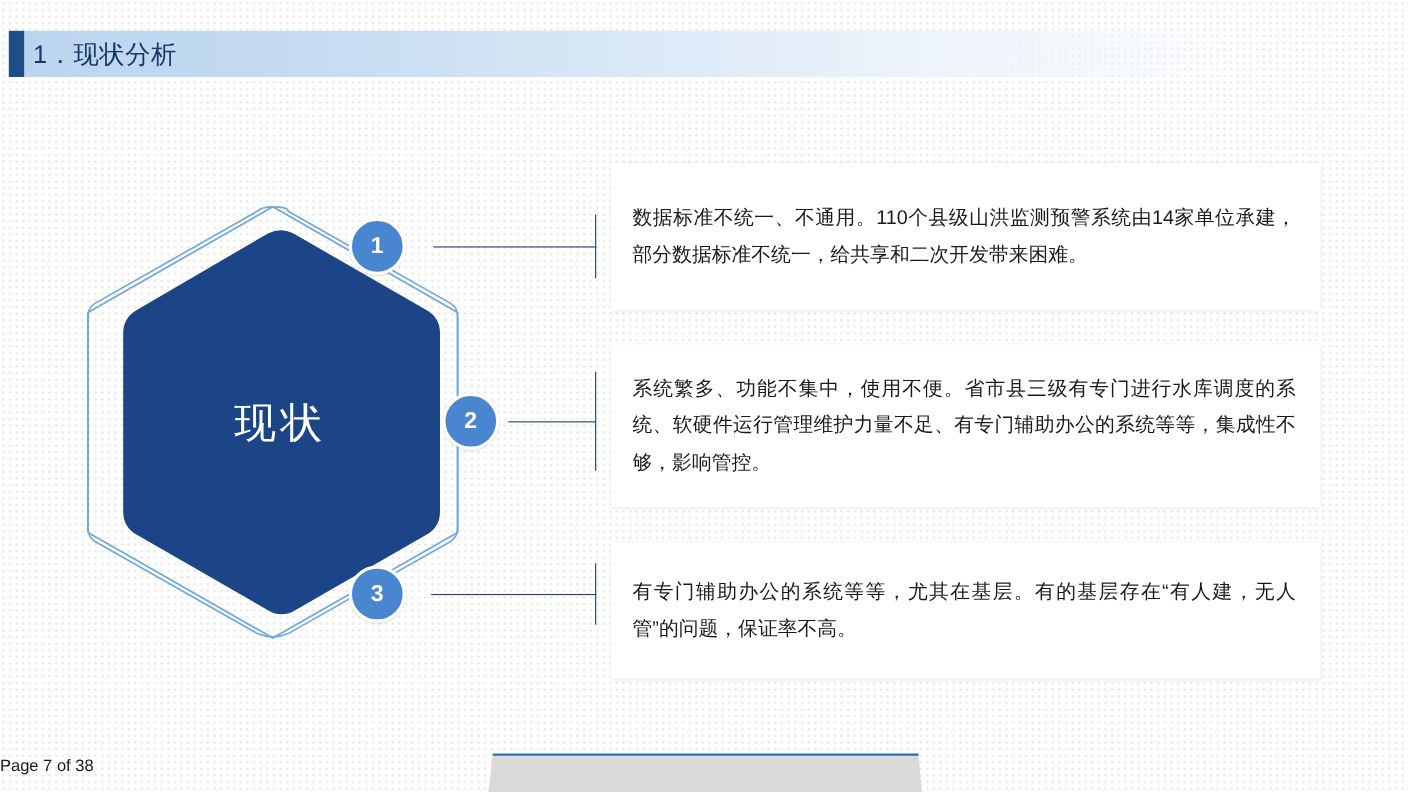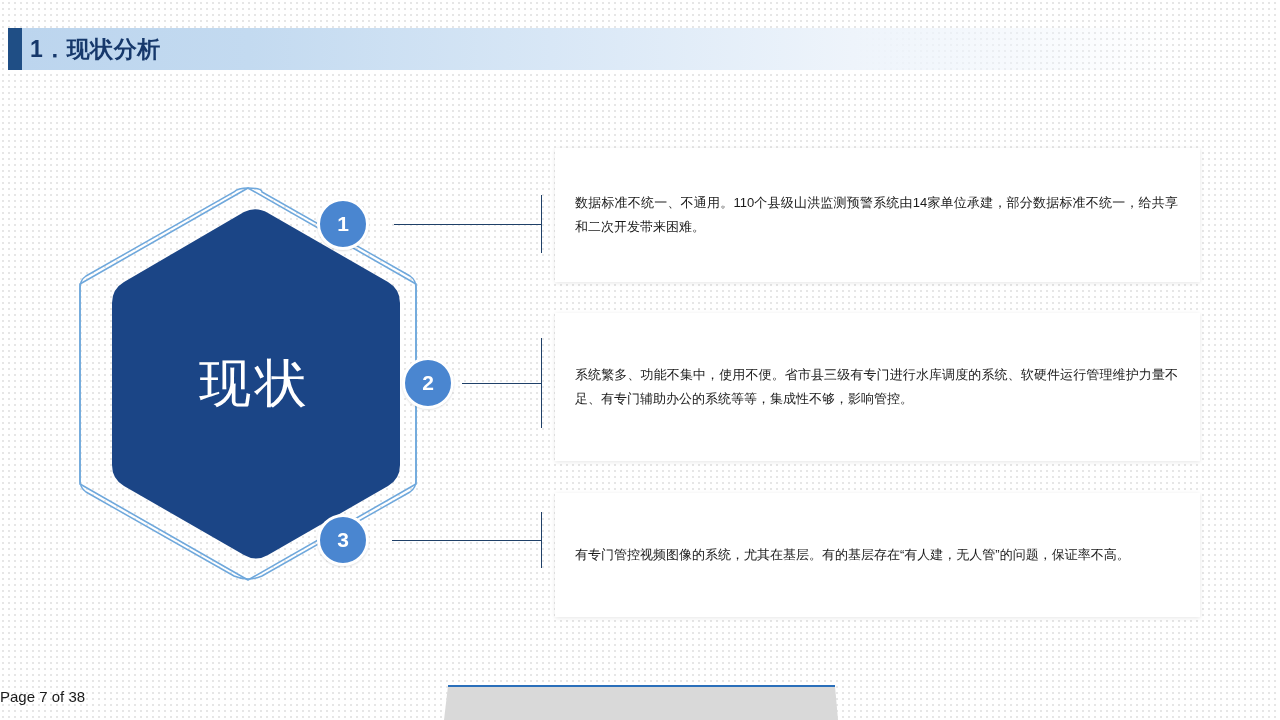--- a/index.html
+++ b/index.html
@@ -42,21 +42,21 @@
     height: 42px;
     background: #1f4e85;
   }
   #header-title {
     position: absolute;
     left: 30px;
     top: 28px;
     height: 42px;
     line-height: 42px;
     font-size: 23px;
-    font-weight: bold;
+    font-weight: normal;
     color: #16386b;
     letter-spacing: 0.5px;
     white-space: nowrap;
   }
 
   
   #hex-group {
     position: absolute;
     left: 48px;
     top: 178px;
@@ -74,21 +74,21 @@
     position: absolute;
     left: 0;
     top: 0;
     width: 400px;
     height: 412px;
     display: flex;
     align-items: center;
     justify-content: center;
     padding-left: 14px;
     box-sizing: border-box;
-    font-size: 52px;
+    font-size: 38px;
     color: #ffffff;
     letter-spacing: 4px;
     font-weight: normal;
     pointer-events: none;
   }
 
   
   .conn-h {
     position: absolute;
     height: 0;
@@ -123,21 +123,21 @@
     position: absolute;
     background: #ffffff;
     box-shadow: 0 1px 4px rgba(0,0,0,0.10);
     box-sizing: border-box;
     display: flex;
     align-items: center;
     padding: 14px 22px 14px 20px;
   }
   .text-box p {
     margin: 0;
-    font-size: 13px;
+    font-size: 18px;
     line-height: 1.85;
     color: #1a1a1a;
     text-align: justify;
   }
 
   
   #footer-shape {
     position: absolute;
     left: 0;
     top: 684px;
@@ -198,21 +198,21 @@
 
   <div class="text-box" style="left:555px; top:148px; width:645px; height:134px;">
     <p>数据标准不统一、不通用。110个县级山洪监测预警系统由14家单位承建，部分数据标准不统一，给共享和二次开发带来困难。</p>
   </div>
 
   <div class="text-box" style="left:555px; top:313px; width:645px; height:148px;">
     <p>系统繁多、功能不集中，使用不便。省市县三级有专门进行水库调度的系统、软硬件运行管理维护力量不足、有专门辅助办公的系统等等，集成性不够，影响管控。</p>
   </div>
 
   <div class="text-box" style="left:555px; top:493px; width:645px; height:124px;">
-    <p>有专门管控视频图像的系统，尤其在基层。有的基层存在“有人建，无人管”的问题，保证率不高。</p>
+    <p>有专门辅助办公的系统等等，尤其在基层。有的基层存在“有人建，无人管”的问题，保证率不高。</p>
   </div>
 
   <svg id="footer-shape" viewBox="0 0 1280 36" preserveAspectRatio="none">
     <polygon points="448,2 835,2 838,36 444,36" fill="#d9d9d9"></polygon>
     <line x1="448" y1="2" x2="835" y2="2" stroke="#2a6fba" stroke-width="2.2"></line>
   </svg>
   <div id="footer-text">Page 7 of 38</div>
 
 </div>
 

